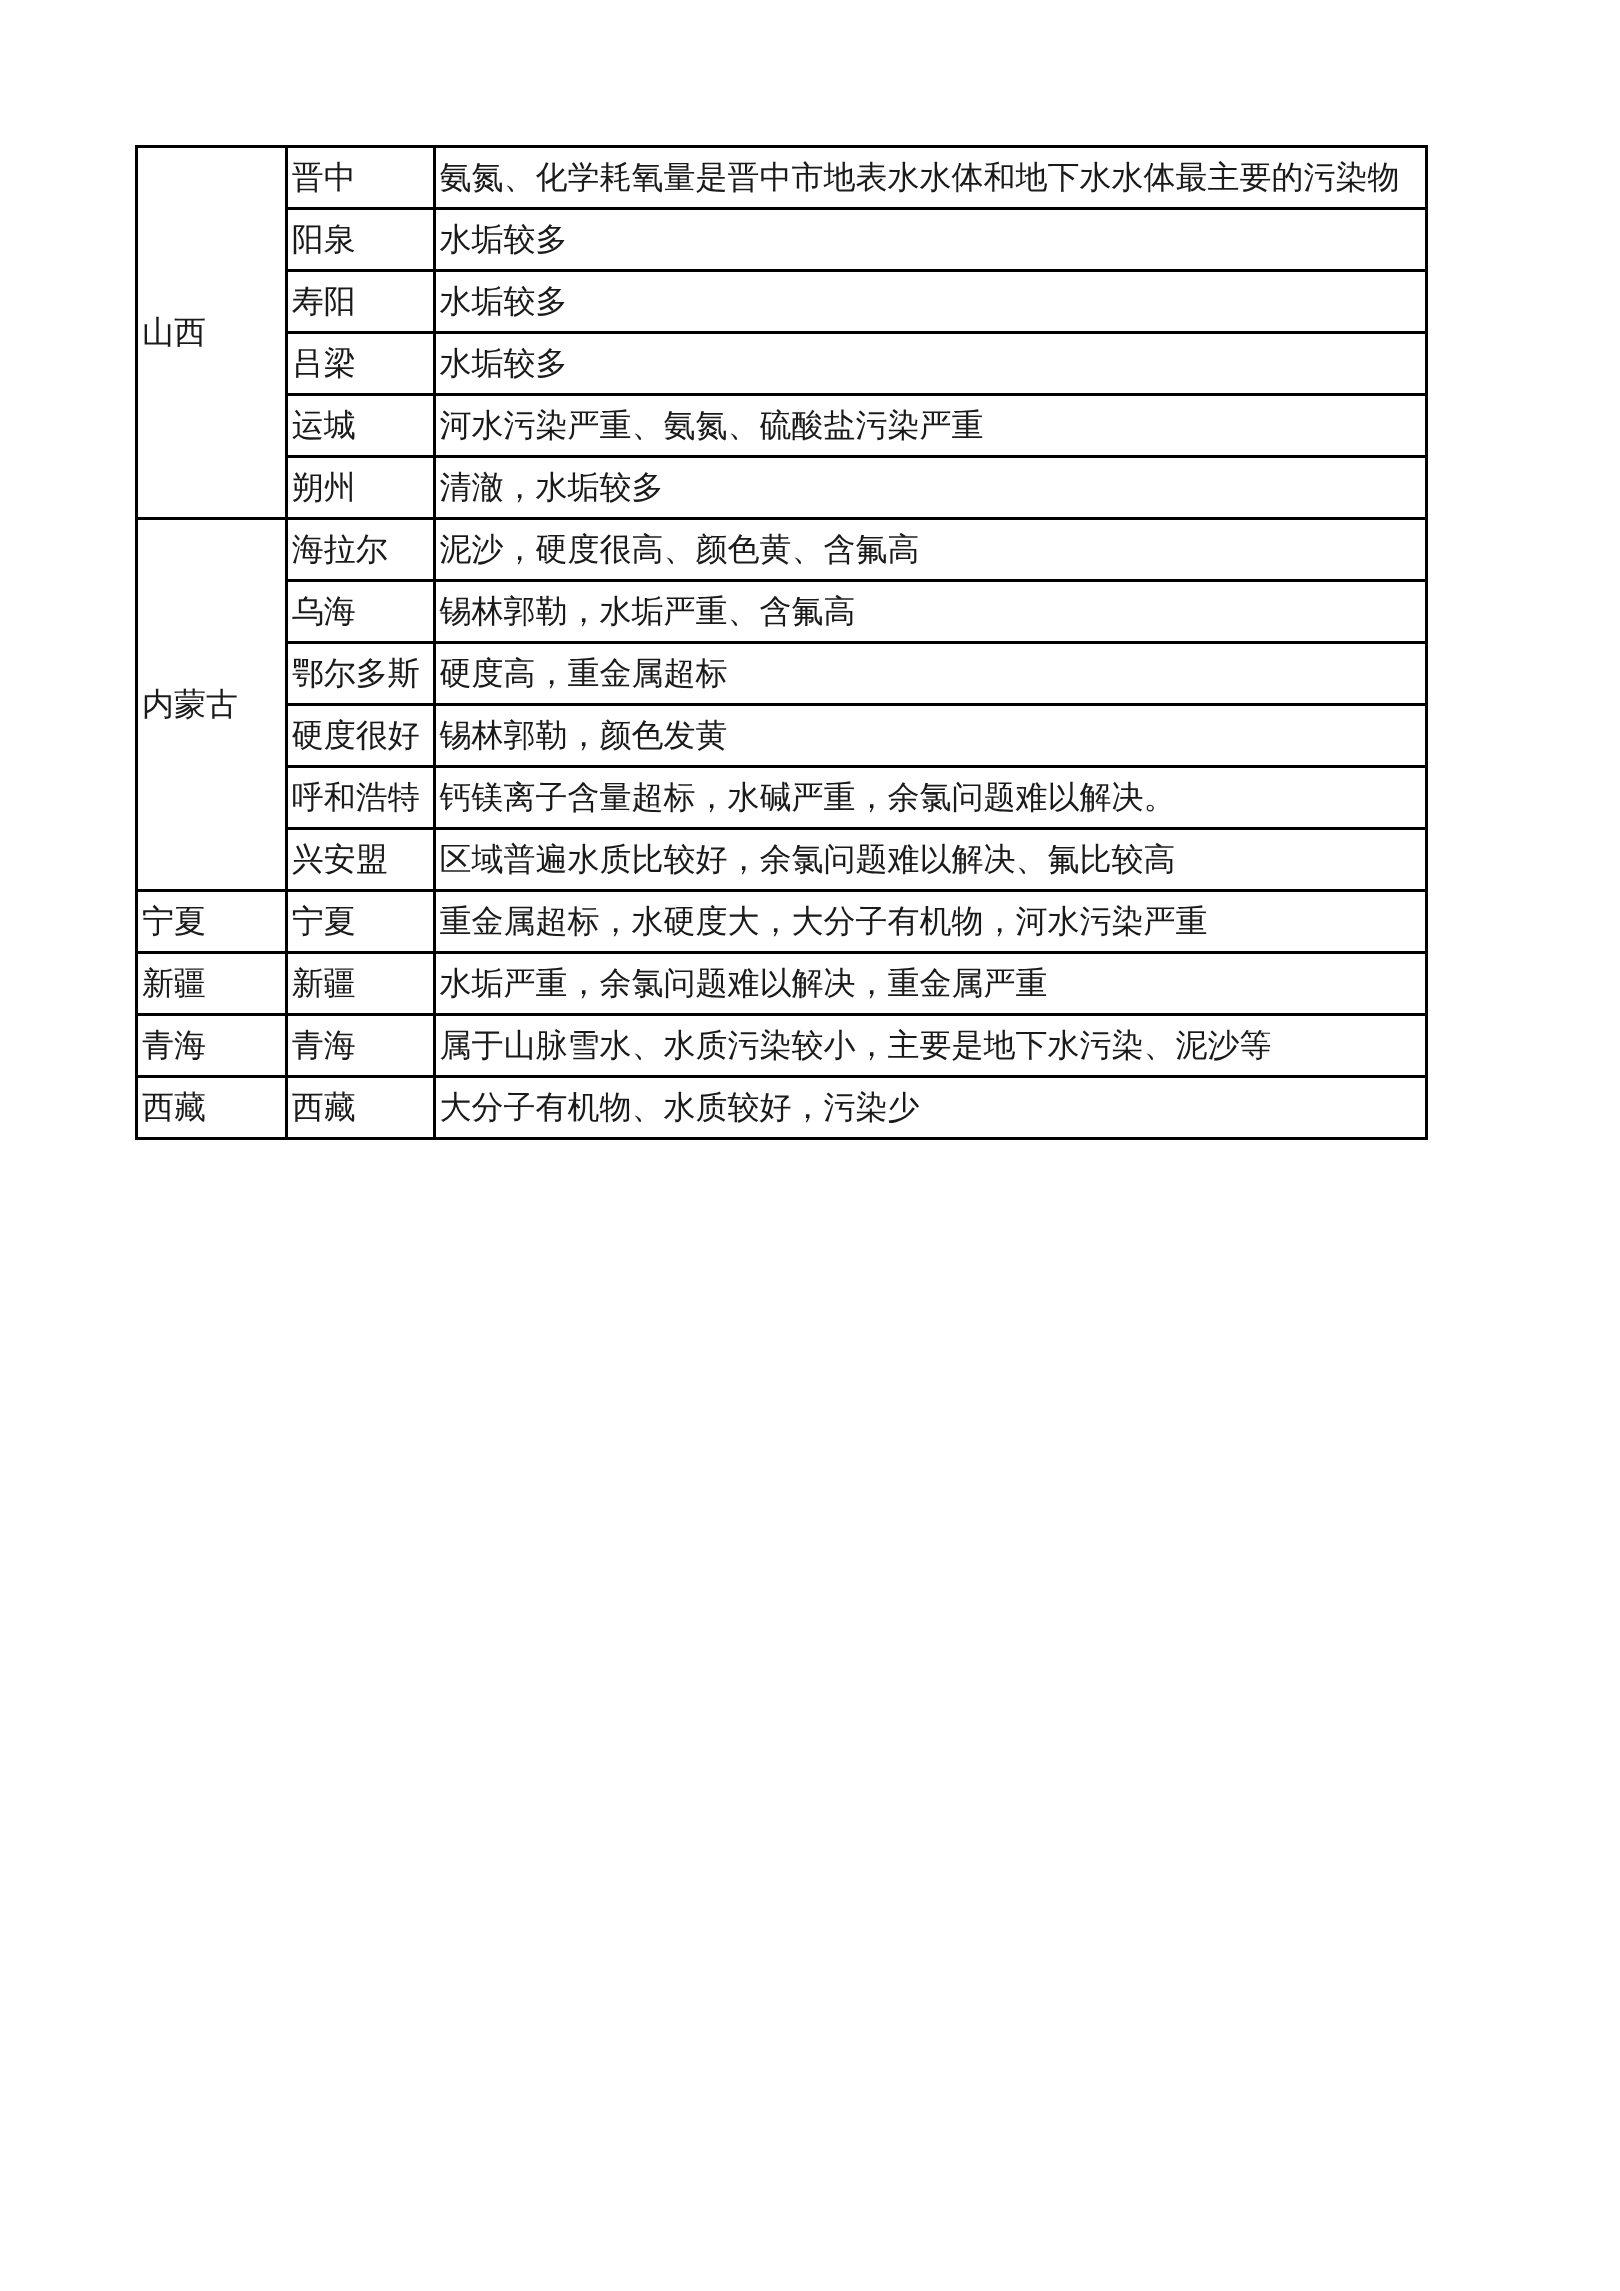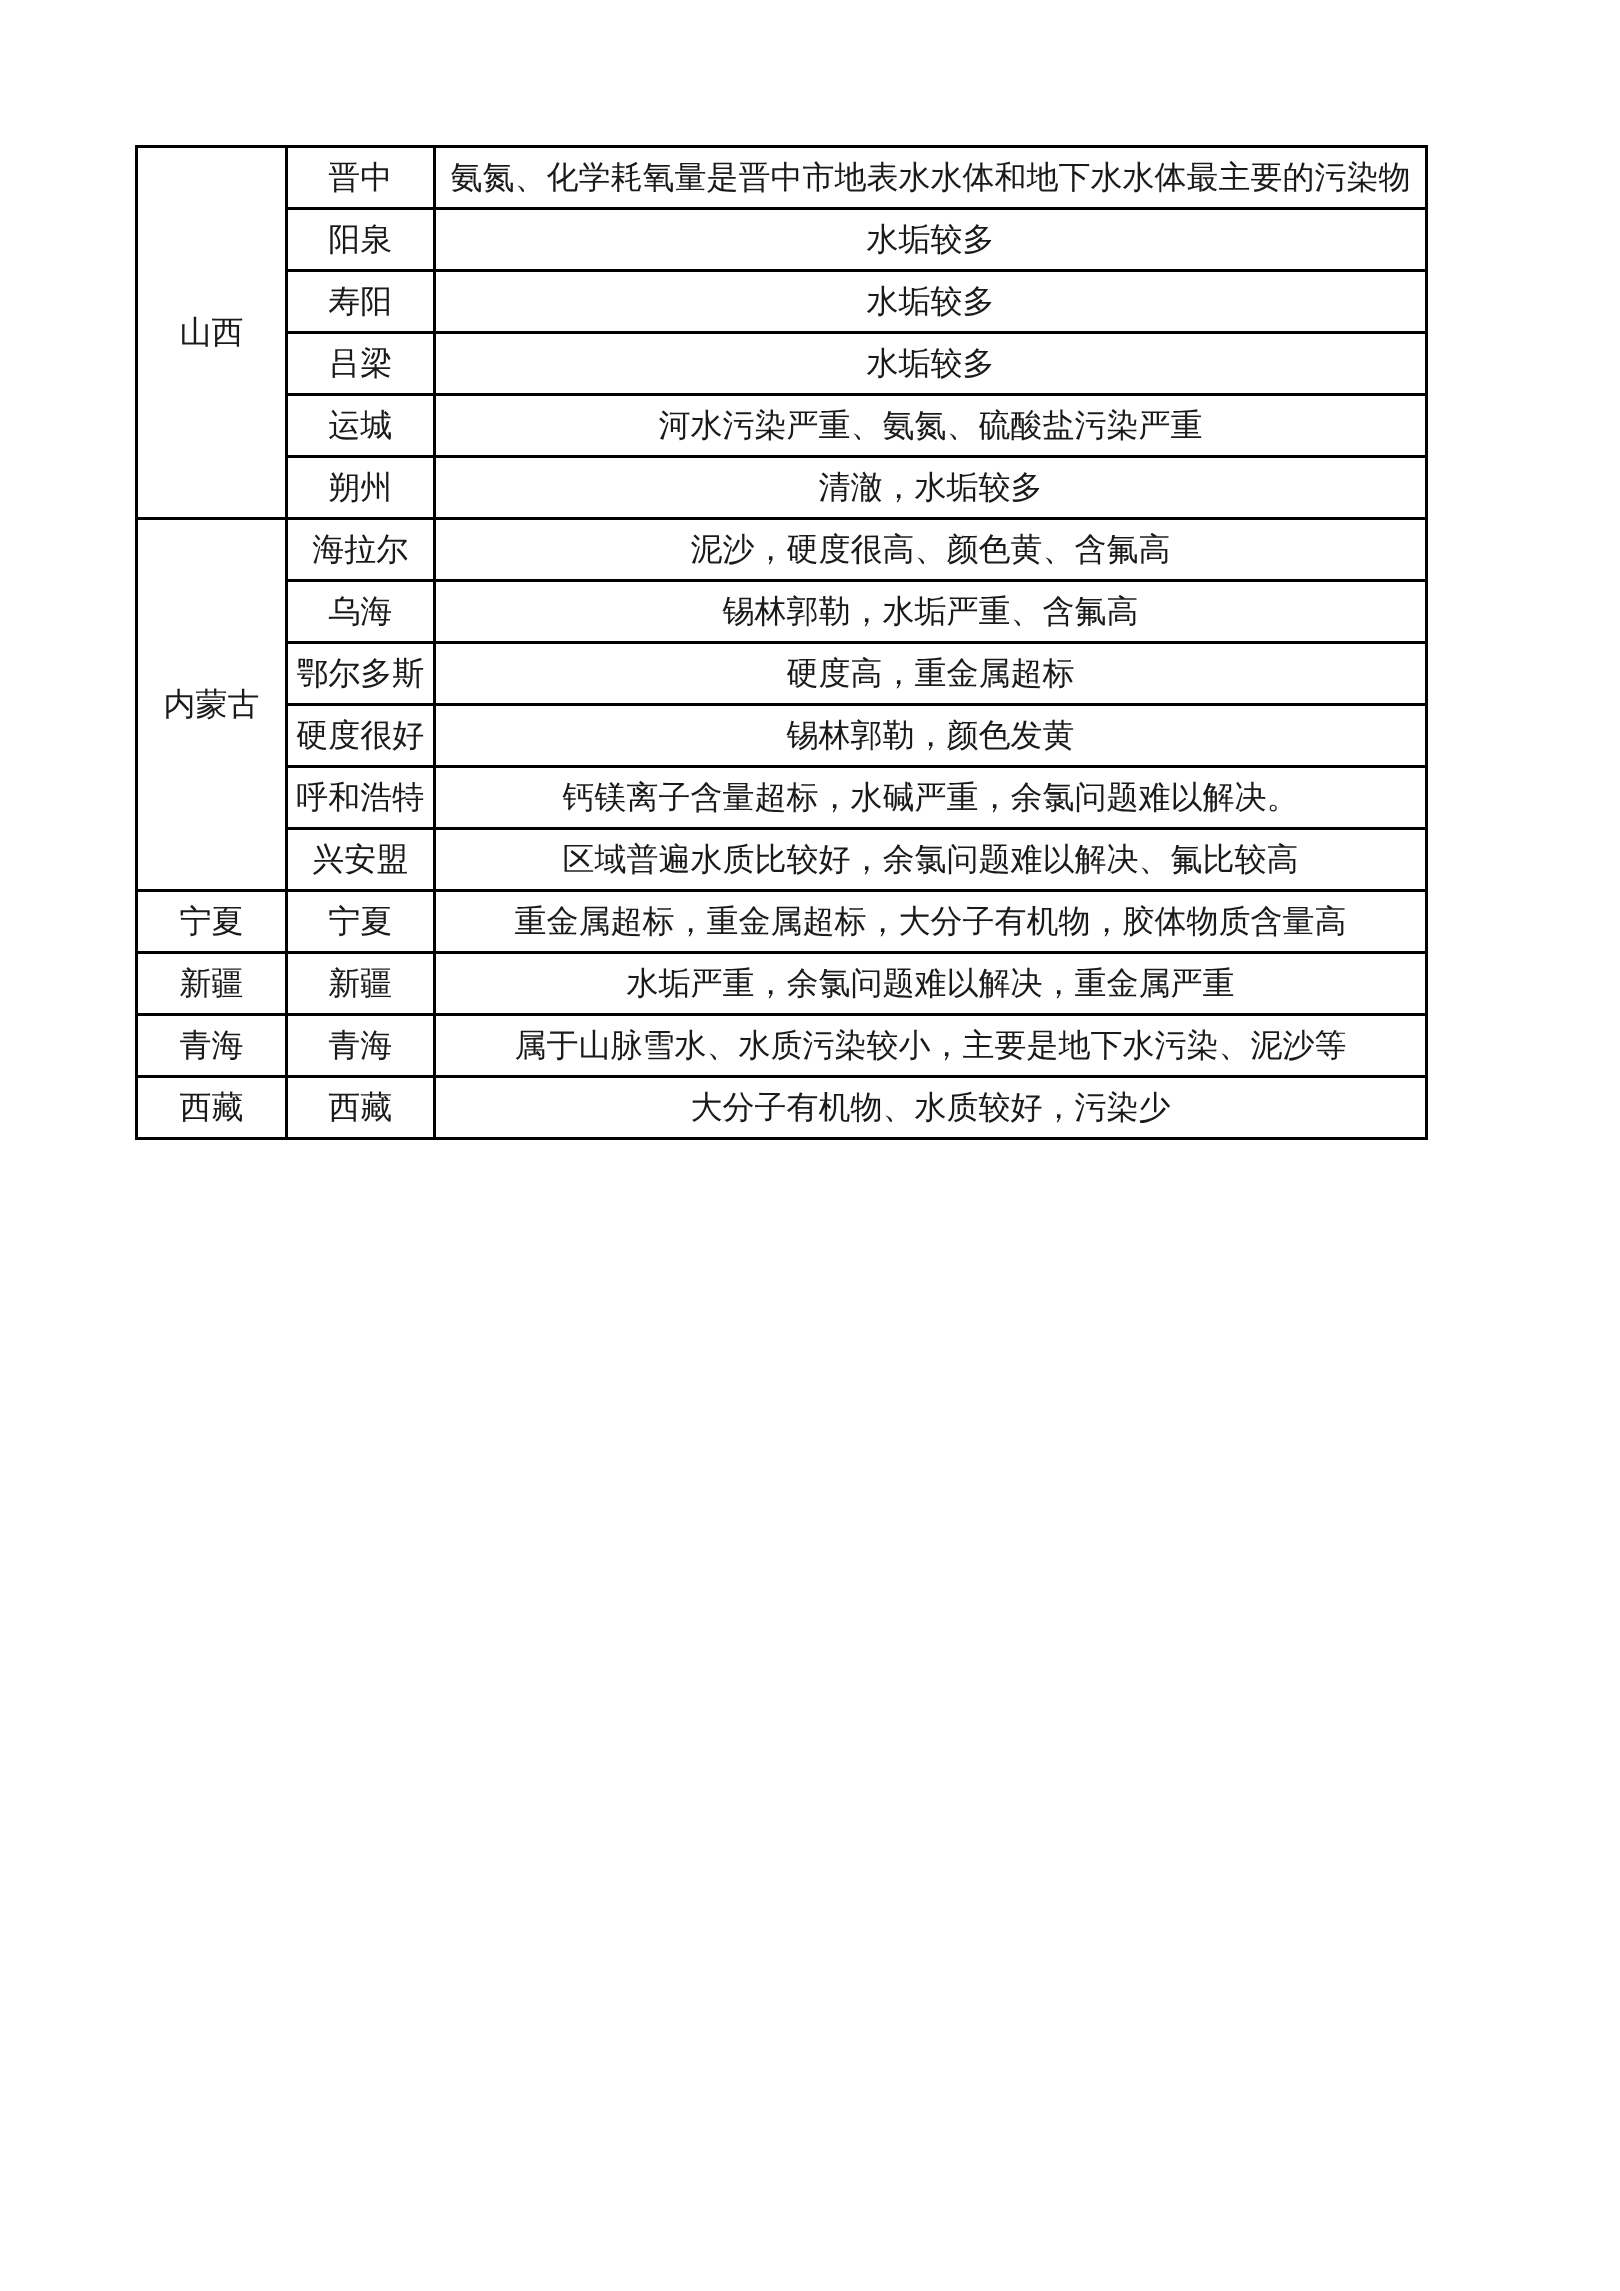--- a/index.html
+++ b/index.html
@@ -20,21 +20,20 @@
     top: 145px;
   }
   table.wq-table {
     border-collapse: collapse;
     table-layout: fixed;
   }
   table.wq-table td {
     border: 3.9px solid #000000;
     height: 59px;
     padding: 0 3.9px;
-    text-align: center;
     vertical-align: middle;
     font-size: 32px;
     line-height: 1.1;
     overflow: hidden;
     white-space: nowrap;
   }
   td.col-province { width: 139px; }
   td.col-city     { width: 137px; }
   td.col-desc     { width: 982px; }
   
@@ -99,21 +98,21 @@
       <td class="col-desc">钙镁离子含量超标，水碱严重，余氯问题难以解决。</td>
     </tr>
     <tr>
       <td class="col-city">兴安盟</td>
       <td class="col-desc">区域普遍水质比较好，余氯问题难以解决、氟比较高</td>
     </tr>
 
     <tr>
       <td class="col-province">宁夏</td>
       <td class="col-city">宁夏</td>
-      <td class="col-desc">重金属超标，重金属超标，大分子有机物，胶体物质含量高</td>
+      <td class="col-desc">重金属超标，水硬度大，大分子有机物，河水污染严重</td>
     </tr>
 
     <tr>
       <td class="col-province">新疆</td>
       <td class="col-city">新疆</td>
       <td class="col-desc">水垢严重，余氯问题难以解决，重金属严重</td>
     </tr>
 
     <tr>
       <td class="col-province">青海</td>

